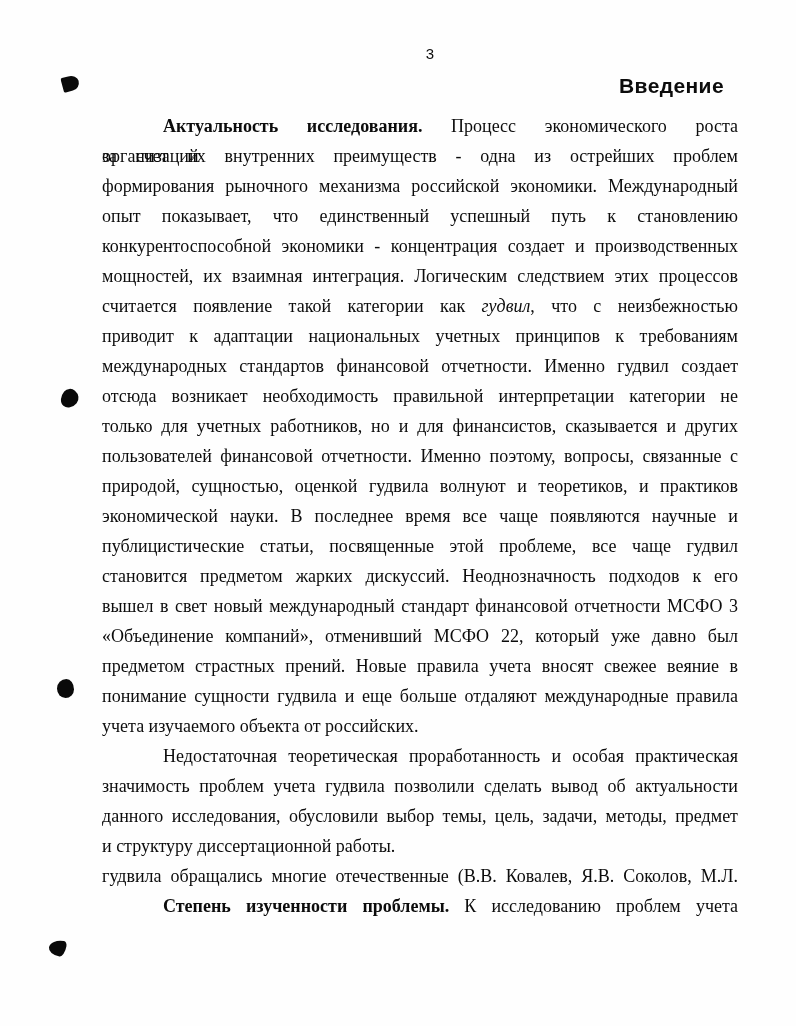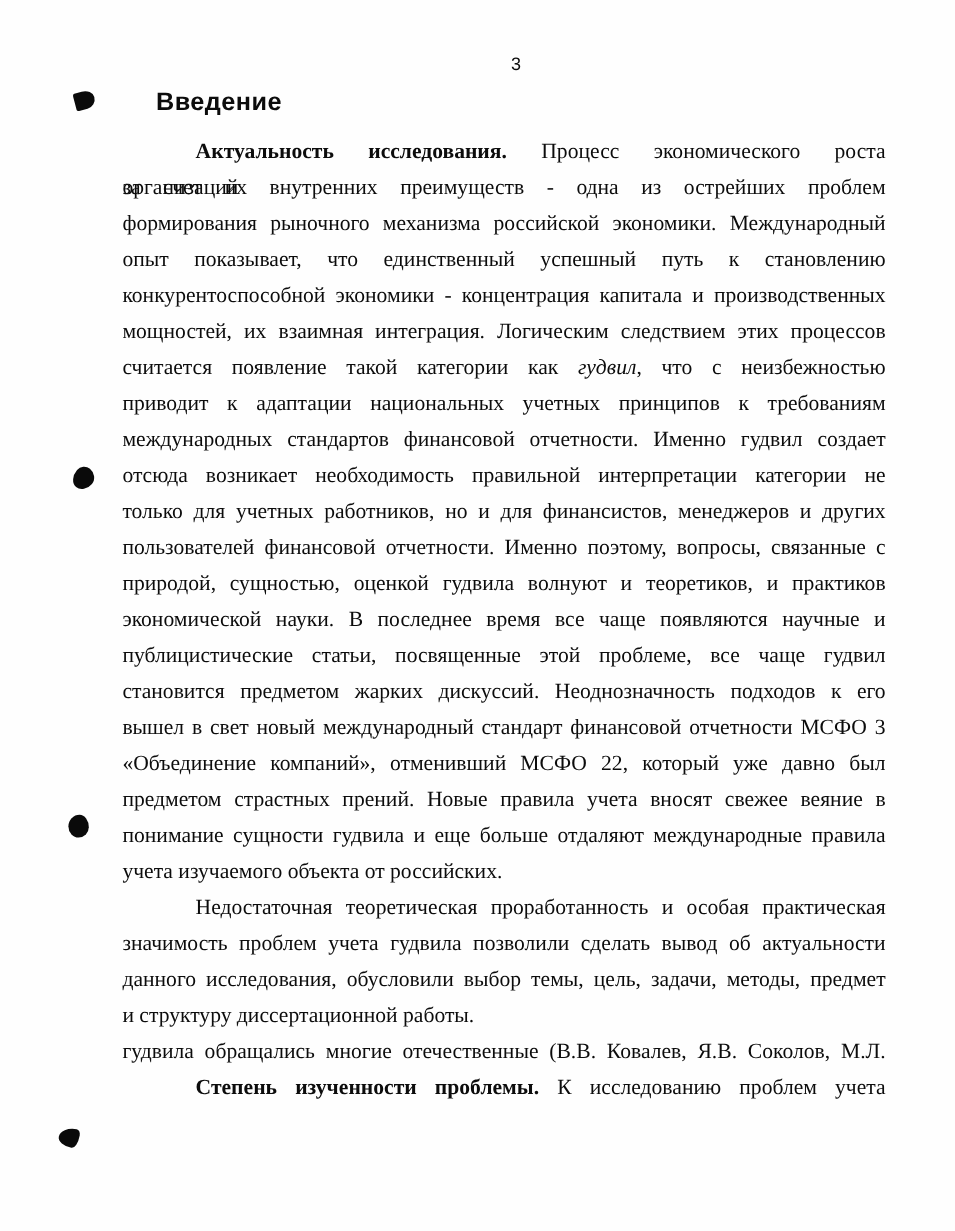--- a/index.html
+++ b/index.html
@@ -19,23 +19,23 @@
     width: 636px;
     text-align: center;
     text-indent: 20px;
     font-family: "Liberation Sans", sans-serif;
     font-size: 15px;
     font-weight: 400;
   }
   .doc-title {
     position: absolute;
     top: 74px;
-    left: 110px;
+    left: 88px;
     width: 636px;
-    text-align: left;
+    text-align: right;
     text-indent: 20px;
     font-family: "Liberation Sans", sans-serif;
     font-size: 21px;
     font-weight: 700;
     letter-spacing: 0.4px;
   }
   .doc-body {
     position: absolute;
     top: 111px;
     left: 102px;
@@ -64,27 +64,27 @@
 <body>
 
 <div class="page">
   <div class="page-number">3</div>
   <h1 class="doc-title" style="margin:0;">Введение</h1>
   <div class="doc-body">
       <div class="line indent"><span class="bold">Актуальность исследования.</span><span> Процесс экономического роста организаций</span></div>
       <div class="line"><span>за счет их внутренних преимуществ - одна из острейших проблем</span></div>
       <div class="line"><span>формирования рыночного механизма российской экономики. Международный</span></div>
       <div class="line"><span>опыт показывает, что единственный успешный путь к становлению</span></div>
-      <div class="line"><span>конкурентоспособной экономики - концентрация капитала и производственных</span></div>
+      <div class="line"><span>конкурентоспособной экономики - концентрация создает и производственных</span></div>
       <div class="line"><span>мощностей, их взаимная интеграция. Логическим следствием этих процессов</span></div>
       <div class="line"><span>считается появление такой категории как </span><span class="italic">гудвил</span><span>, что с неизбежностью</span></div>
       <div class="line"><span>приводит к адаптации национальных учетных принципов к требованиям</span></div>
       <div class="line"><span>международных стандартов финансовой отчетности. Именно гудвил создает</span></div>
       <div class="line"><span>отсюда возникает необходимость правильной интерпретации категории не</span></div>
-      <div class="line"><span>только для учетных работников, но и для финансистов, менеджеров и других</span></div>
+      <div class="line"><span>только для учетных работников, но и для финансистов, сказывается и других</span></div>
       <div class="line"><span>пользователей финансовой отчетности. Именно поэтому, вопросы, связанные с</span></div>
       <div class="line"><span>природой, сущностью, оценкой гудвила волнуют и теоретиков, и практиков</span></div>
       <div class="line"><span>экономической науки. В последнее время все чаще появляются научные и</span></div>
       <div class="line"><span>публицистические статьи, посвященные этой проблеме, все чаще гудвил</span></div>
       <div class="line"><span>становится предметом жарких дискуссий. Неоднозначность подходов к его</span></div>
       <div class="line"><span>вышел в свет новый международный стандарт финансовой отчетности МСФО 3</span></div>
       <div class="line"><span>«Объединение компаний», отменивший МСФО 22, который уже давно был</span></div>
       <div class="line"><span>предметом страстных прений. Новые правила учета вносят свежее веяние в</span></div>
       <div class="line"><span>понимание сущности гудвила и еще больше отдаляют международные правила</span></div>
       <div class="line no-justify"><span>учета изучаемого объекта от российских.</span></div>

